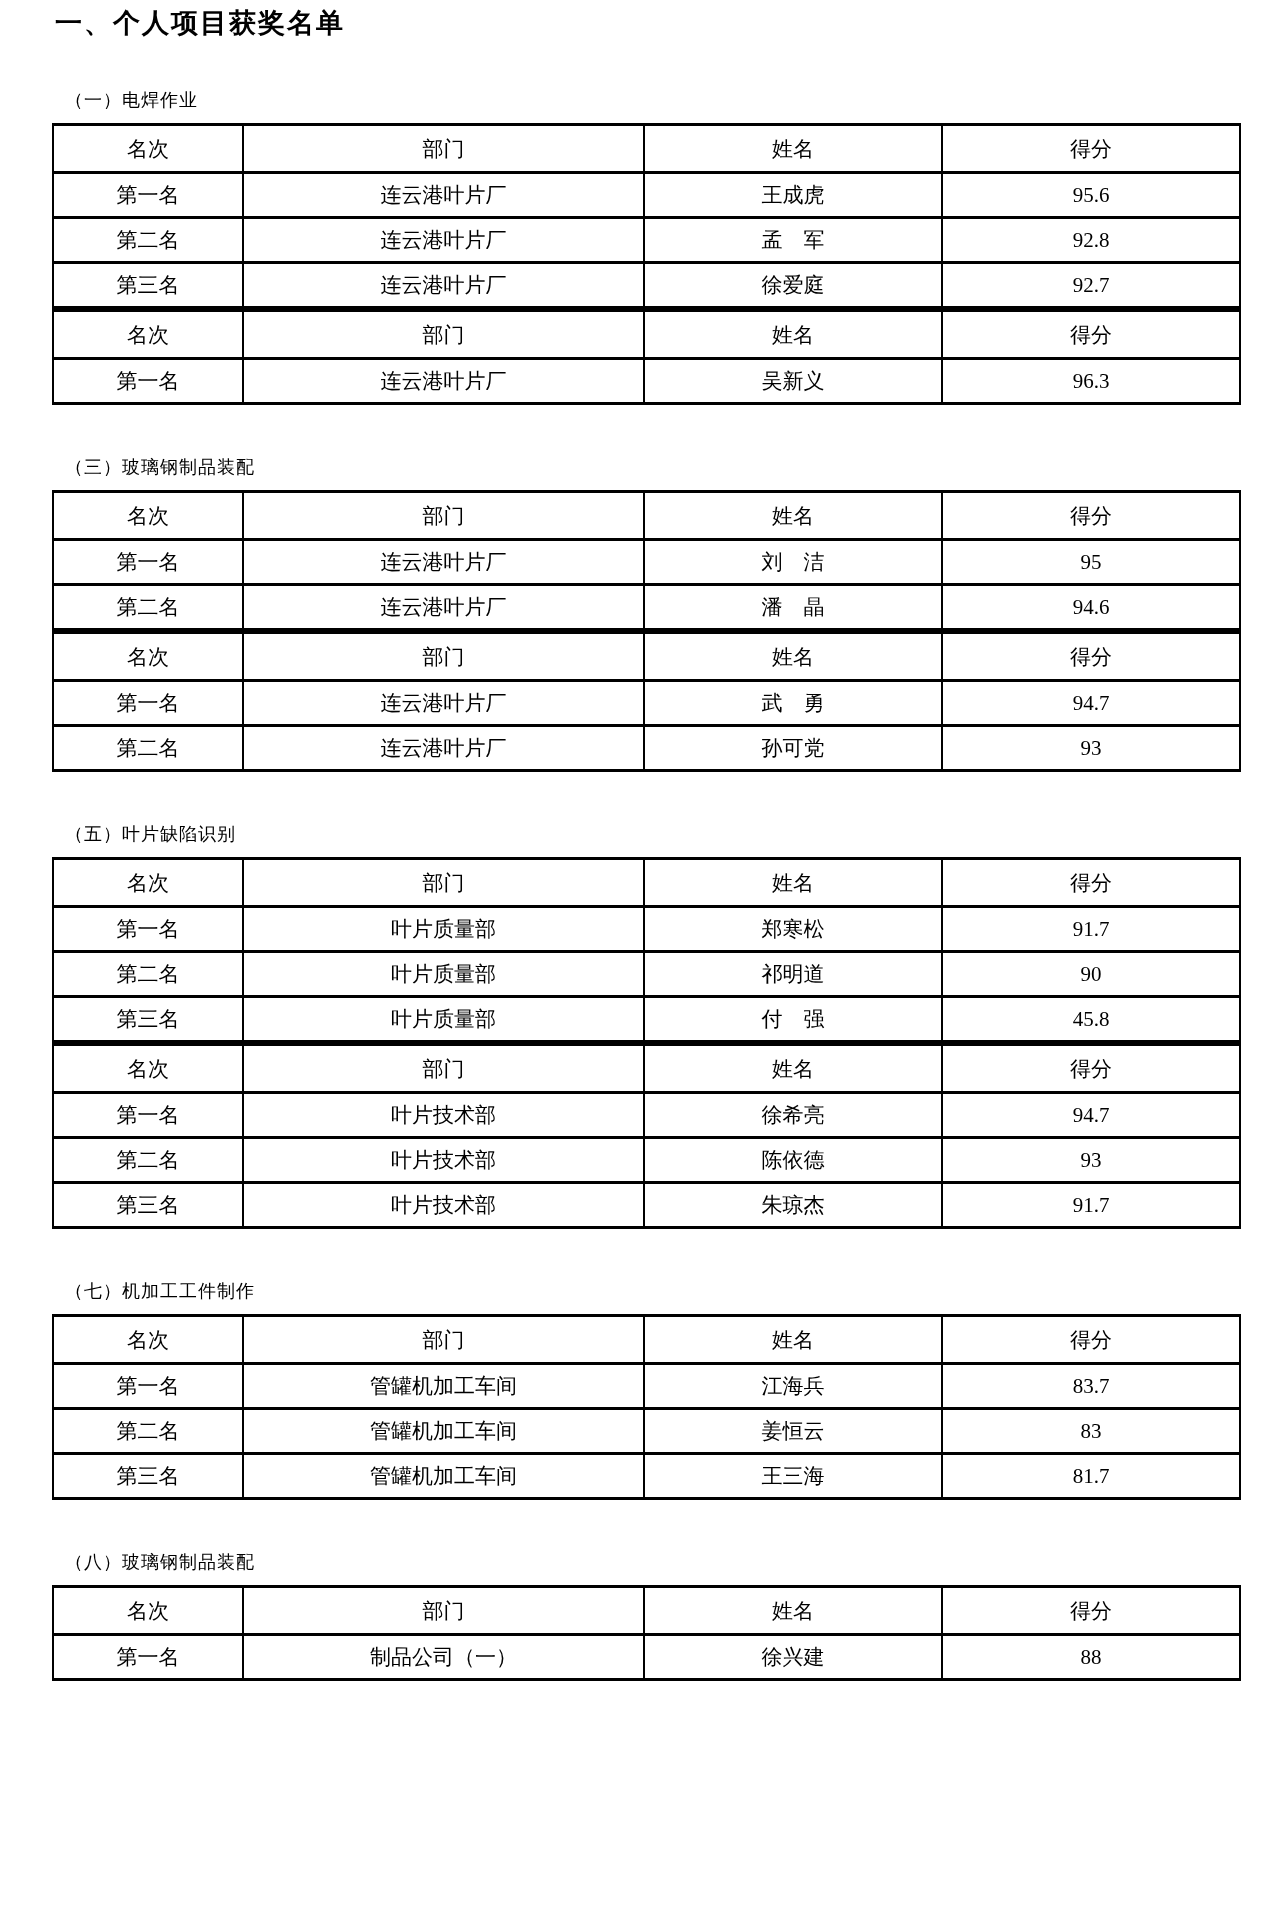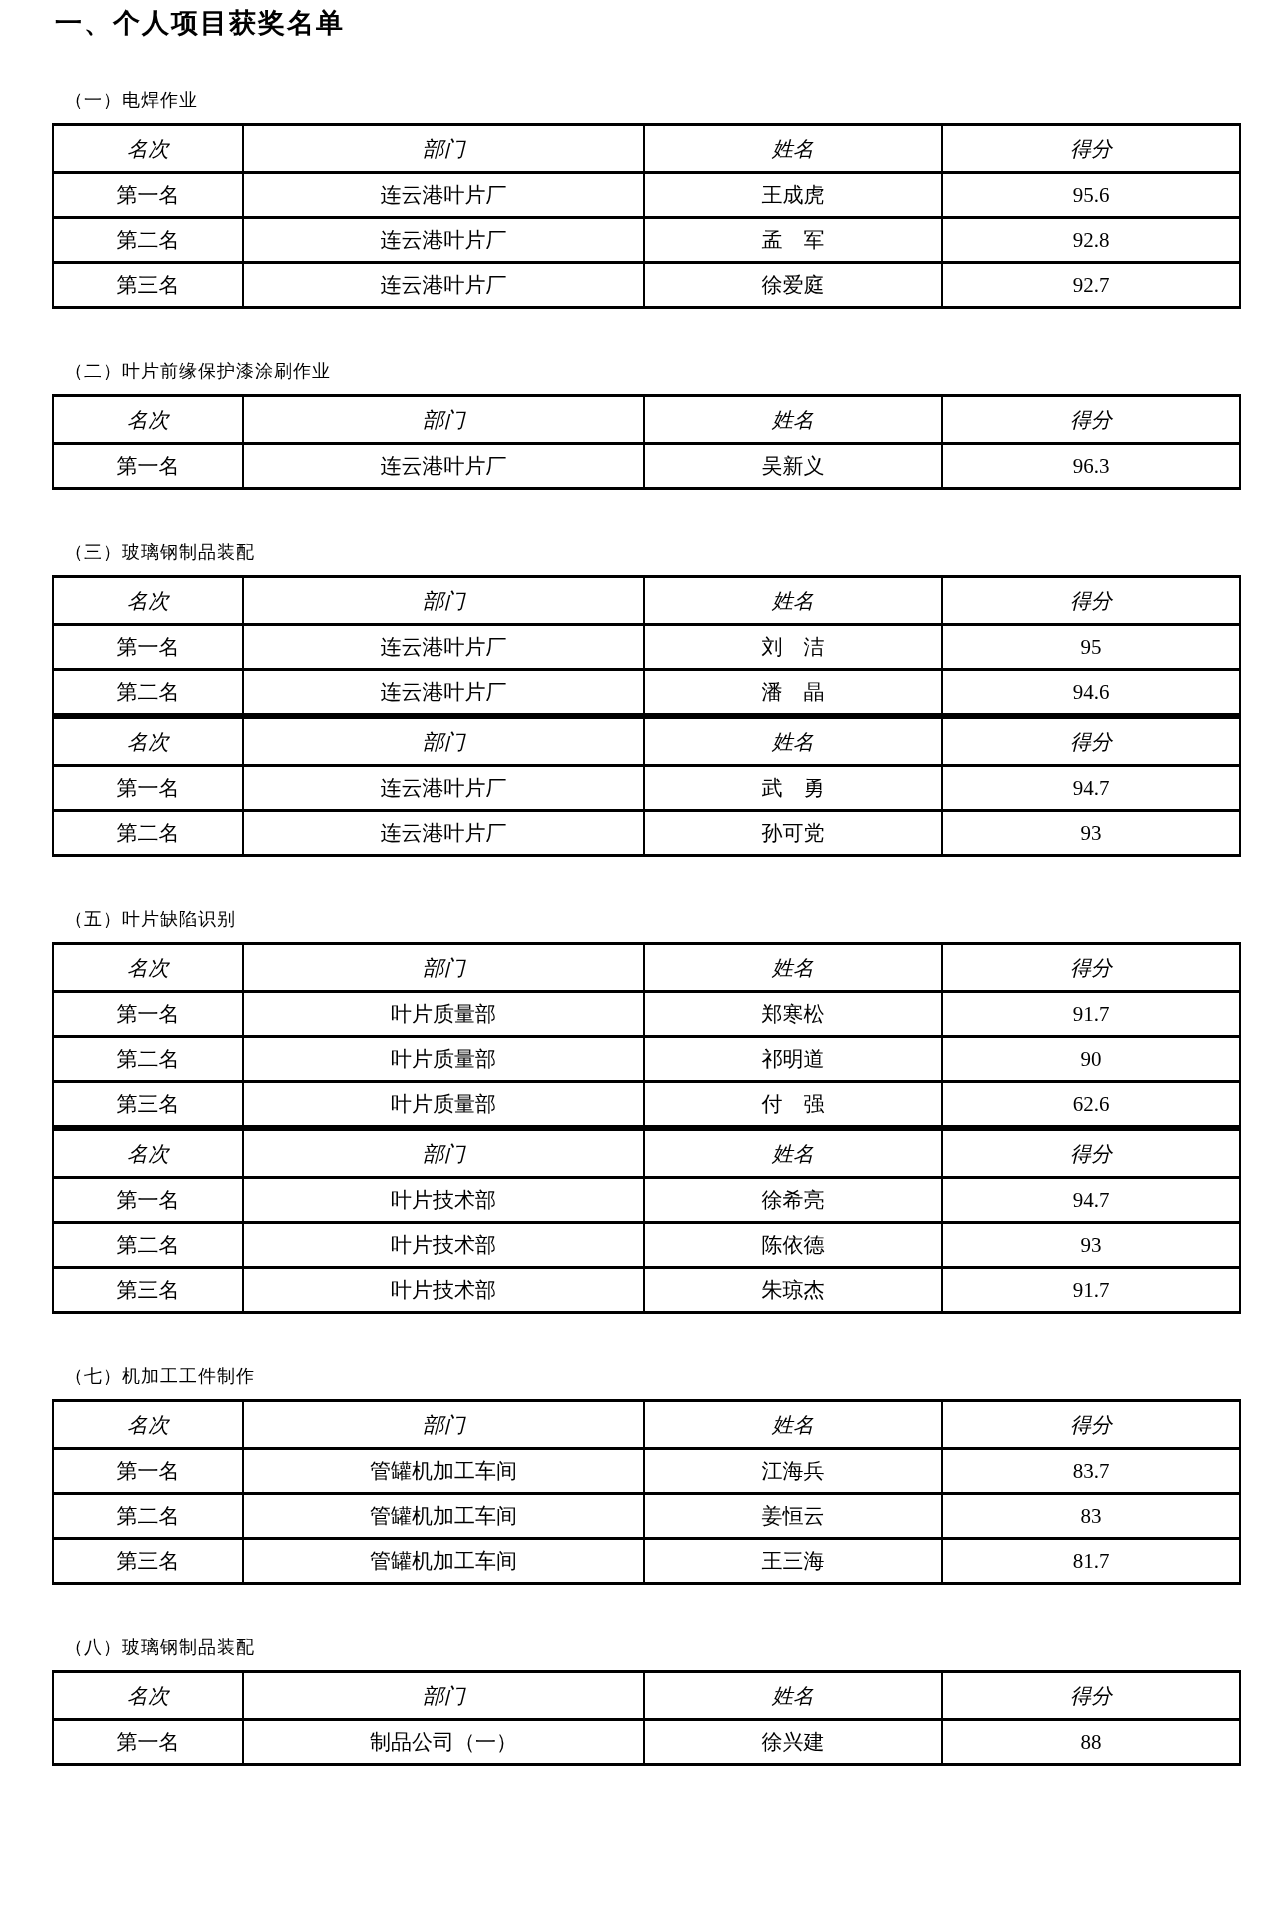--- a/index.html
+++ b/index.html
@@ -46,21 +46,21 @@
     border-top: 3px solid #000;
     border-bottom: 3px solid #000;
     text-align: center;
     vertical-align: middle;
     font-weight: normal;
     font-size: 21px;
     padding: 0;
     overflow: hidden;
     white-space: nowrap;
   }
-  table.award-table th { height: 45px; font-style: italic; }
+  table.award-table th { height: 45px; }
   table.award-table td { height: 42px; }
   col.c-rank { width: 190px; }
   col.c-dept { width: 401px; }
   col.c-name { width: 298px; }
   col.c-score { width: 298px; }
 </style>
 </head>
 <body>
 
 <div class="page">
@@ -101,21 +101,20 @@
           <td>第三名</td>
           <td>连云港叶片厂</td>
           <td>徐爱庭</td>
           <td>92.7</td>
         </tr>
       </tbody>
     </table>
   </div>
 
   <div class="section">
-    <div class="section-heading">（二）叶片前缘保护漆涂刷作业</div>
     <table class="award-table">
       <colgroup>
           <col class="c-rank">
           <col class="c-dept">
           <col class="c-name">
           <col class="c-score">
         </colgroup>
       <thead>
         <tr>
           <th>名次</th>
@@ -229,21 +228,21 @@
         <tr>
           <td>第二名</td>
           <td>叶片质量部</td>
           <td>祁明道</td>
           <td>90</td>
         </tr>
         <tr>
           <td>第三名</td>
           <td>叶片质量部</td>
           <td>付　强</td>
-          <td>62.6</td>
+          <td>45.8</td>
         </tr>
       </tbody>
     </table>
   </div>
 
   <div class="section">
     <table class="award-table">
       <colgroup>
           <col class="c-rank">
           <col class="c-dept">

